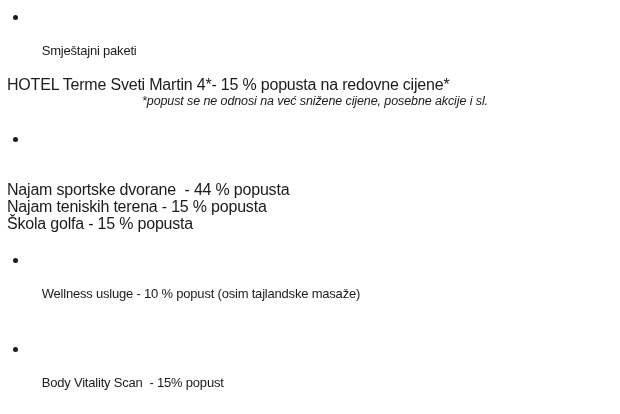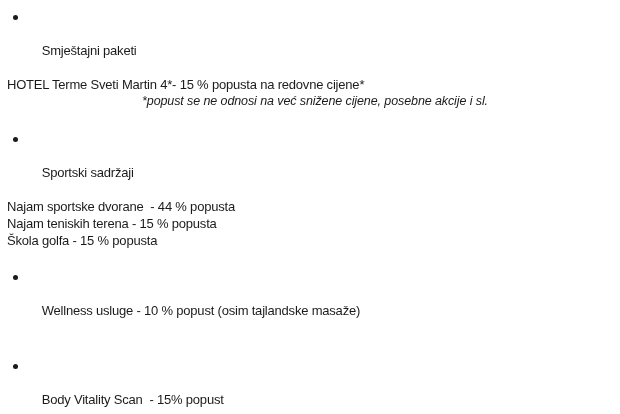--- a/index.html
+++ b/index.html
@@ -5,21 +5,21 @@
   * { margin: 0; padding: 0; box-sizing: border-box; }
   html, body { width: 620px; height: 414px; }
   body {
     background: #ffffff;
     color: #1b1b1b;
     font-family: "Liberation Sans", sans-serif;
     overflow: hidden;
   }
   .doc { padding: 8px 0 0 7px; width: 620px; }
   .line {
-    font-size: 13px;
+    font-size: 16px;
     line-height: 17px;
     white-space: pre;
     letter-spacing: -0.2px;
   }
   .note {
     font-size: 12.5px;
     font-style: italic;
     padding-left: 3px;
     letter-spacing: -0.1px;
     text-align: center;
@@ -54,21 +54,20 @@
 
   <div class="bullet-row">
     <span class="dot"></span>
     <span class="b">Smještajni paketi</span>
   </div>
   <div class="line">HOTEL Terme Sveti Martin 4*- 15 % popusta na redovne cijene*</div>
   <div class="line note">*popust se ne odnosi na već snižene cijene, posebne akcije i sl.</div>
 
   <div class="bullet-row mt-sports">
     <span class="dot"></span>
-    <span class="b">Sportski sadržaji</span>
   </div>
   <div class="line">Najam sportske dvorane  - 44 % popusta</div>
   <div class="line">Najam teniskih terena - 15 % popusta</div>
   <div class="line">Škola golfa - 15 % popusta</div>
 
   <div class="bullet-row mt-wellness">
     <span class="dot"></span>
     <span class="b">Wellness usluge</span><span> - 10 % popust (osim tajlandske masaže)</span>
   </div>
 

